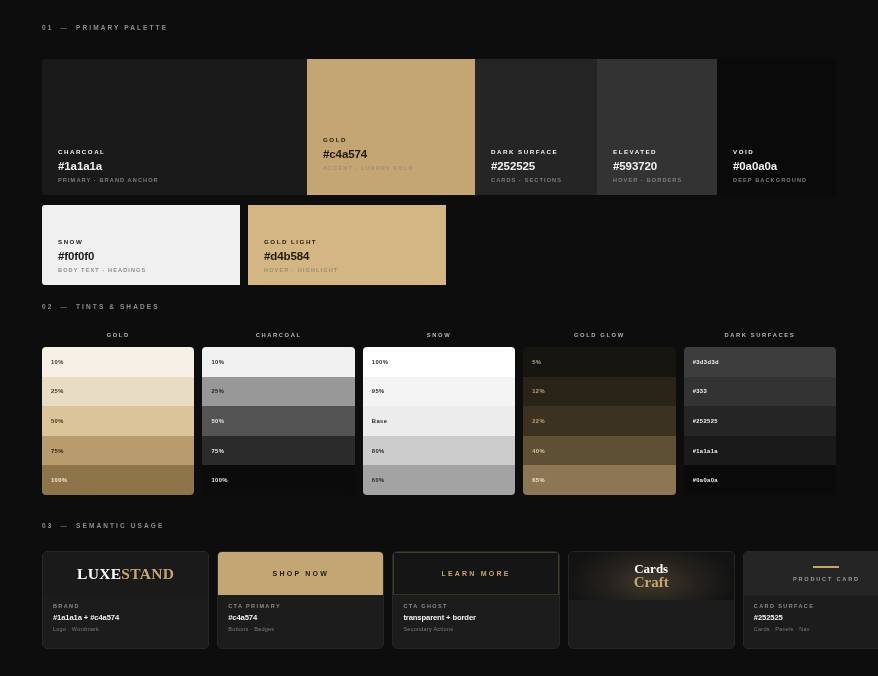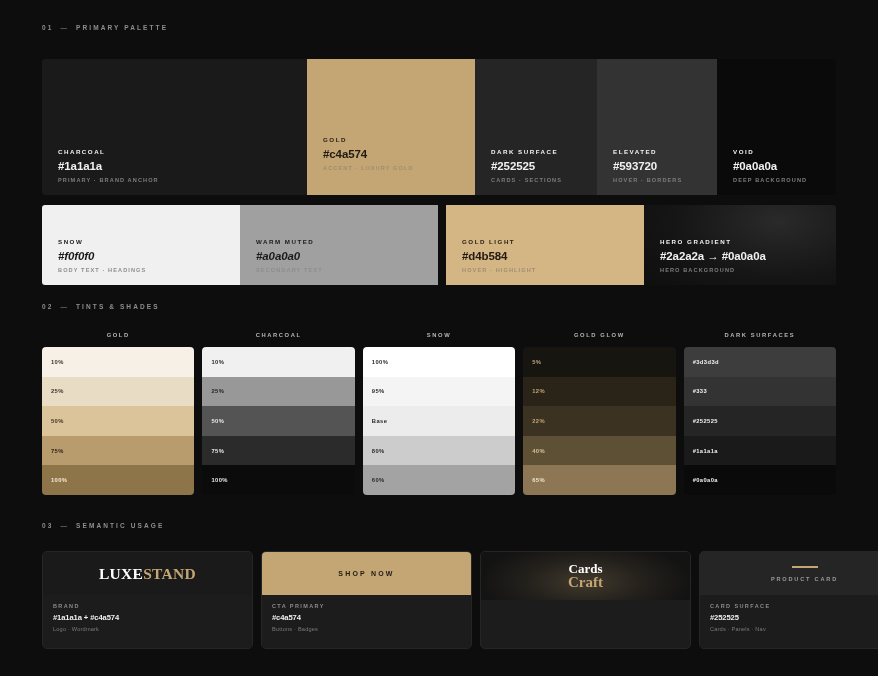--- a/index.html
+++ b/index.html
@@ -44,21 +44,21 @@
   .pr1-cell.void     { flex:1 1 auto;  background:#0a0a0a; }
 
   .sw-name {
     font-size:6.2px; letter-spacing:1.5px; font-weight:700;
     text-transform:uppercase; color:#f0f0f0; margin-bottom:5px;
   }
   .sw-hex { font-size:11.5px; font-weight:700; color:#f0f0f0; letter-spacing:-0.1px; margin-bottom:5px; }
   .sw-use { font-size:5.6px; letter-spacing:1.1px; font-weight:700; text-transform:uppercase; color:#7d7d7d; }
 
   .on-light .sw-name { color:#1a1a1a; }
-  .on-light .sw-hex  { color:#1a1a1a;font-style:italic; }
+  .on-light .sw-hex  { color:#1a1a1a; }
   .on-light .sw-use  { color:#8d8d8d; }
   .on-gold .sw-name  { color:#2b2115; }
   .on-gold .sw-hex   { color:#221a10; }
   .on-gold .sw-use   { color:#8a7photo; }
   .on-gold .sw-use   { color:#9b8straight; }
   .on-gold .sw-use   { color:#9a8straight; }
   .on-gold .sw-use   { color:#a08e6f; }
 
   .primary-row2 {
     margin-top:10px; height:80px; display:flex;
@@ -194,39 +194,25 @@
     </div>
 
     <div class="primary-row2">
       <div class="pr2-cell snow on-light">
         <div>
           <div class="sw-name">SNOW</div>
           <div class="sw-hex">#f0f0f0</div>
           <div class="sw-use">BODY TEXT · HEADINGS</div>
         </div>
       </div>
-      <div class="pr2-cell warm on-light">
-        <div>
-          <div class="sw-name">WARM MUTED</div>
-          <div class="sw-hex">#a0a0a0</div>
-          <div class="sw-use">SECONDARY TEXT</div>
-        </div>
-      </div>
       <div class="pr2-cell goldlt on-gold">
         <div>
           <div class="sw-name">GOLD LIGHT</div>
           <div class="sw-hex">#d4b584</div>
           <div class="sw-use">HOVER · HIGHLIGHT</div>
-        </div>
-      </div>
-      <div class="pr2-cell hero">
-        <div>
-          <div class="sw-name">HERO GRADIENT</div>
-          <div class="sw-hex">#2a2a2a → #0a0a0a</div>
-          <div class="sw-use">HERO BACKGROUND</div>
         </div>
       </div>
     </div>
   </section>
 
   <section id="sec-tints">
     <div class="section-label">
       <span class="num">02</span>
       <span class="dash">—</span>
       <span class="title">TINTS &amp; SHADES</span>
@@ -356,20 +342,30 @@
           <div class="sem-visual v-cta-primary">
             <span class="cta-primary-label">SHOP NOW</span>
           </div>
           <div class="sem-meta">
             <div class="sem-key">CTA PRIMARY</div>
             <div class="sem-val">#c4a574</div>
             <div class="sem-desc">Buttons · Badges</div>
           </div>
         </div>
         <div class="sem-card">
+          <div class="sem-visual v-cta-ghost">
+            <span class="cta-ghost-label">LEARN MORE</span>
+          </div>
+          <div class="sem-meta">
+            <div class="sem-key">CTA GHOST</div>
+            <div class="sem-val">transparent + border</div>
+            <div class="sem-desc">Secondary Actions</div>
+          </div>
+        </div>
+        <div class="sem-card">
           <div class="sem-visual v-glow">
             <div class="glow-word">
               <span class="l1">Cards</span>
               <span class="l2">Craft</span>
             </div>
           </div>
         </div>
         <div class="sem-card">
           <div class="sem-visual v-product">
             <div class="prod-rule"></div>

